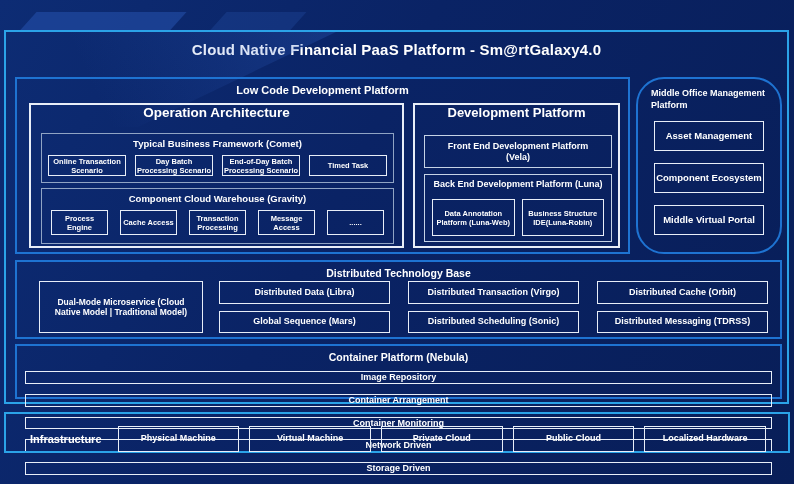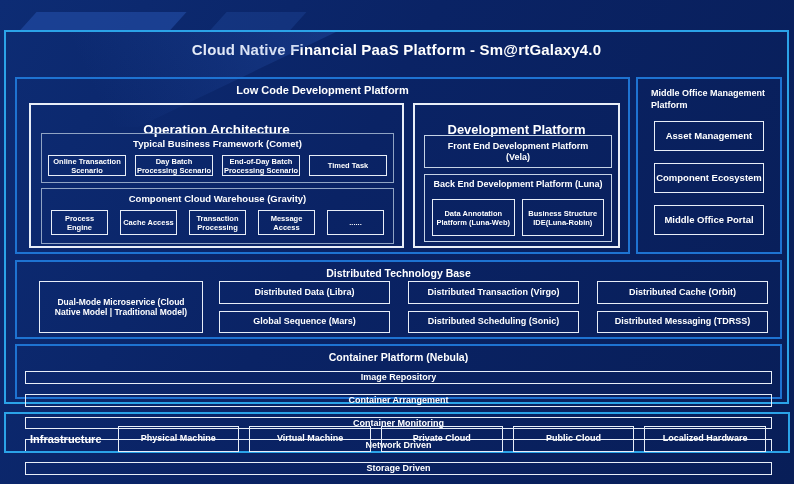--- a/index.html
+++ b/index.html
@@ -34,21 +34,21 @@
 
   .sec { position:absolute; border:2px solid #1E73D2; }
   .sec-label { text-align:center; padding-top:5px; font-size:10.5px; }
 
   .low-code { left:9px; top:45px; width:615px; height:177px; }
   .low-code > .sec-label { font-size:11px; }
 
   .panel { position:absolute; top:24px; height:145px; border:2px solid #E8EEF8; }
   .op-arch { left:12px; width:375px; }
   .dev { left:396px; width:207px; }
-  .panel-title { text-align:center; font-size:13.5px; padding-top:17px; }
+  .panel-title { text-align:center; font-size:13.5px; padding-top:0; }
   .dev .panel-title { font-size:13px; }
 
   .group { position:absolute; border:1px solid #90A4C4; }
   .group-label { text-align:center; font-size:9.5px; padding-top:4px; }
   .tbf { left:10px; top:28px; width:353px; height:50px; }
   .ccw { left:10px; top:83px; width:353px; height:56px; }
 
   .hrow { display:flex; }
   .hrow .node { flex:1; }
   .node {
@@ -59,21 +59,21 @@
   .sm { font-size:7.5px; }
   .tbf-row { position:absolute; left:6px; right:6px; top:21px; bottom:6px; gap:9px;border-radius:6px; }
   .ccw-row { position:absolute; left:9px; right:9px; top:21px; bottom:8px; gap:12px; }
 
   .front { position:absolute; left:9px; top:30px; width:188px; height:33px;
            font-size:9px; border-color:#C6D3E6; padding:0 20px; }
   .back  { left:9px; top:69px; width:188px; height:68px; border-color:#C6D3E6; }
   .back .group-label { font-size:9px; }
   .back-row { position:absolute; left:7px; right:7px; top:24px; bottom:5px; gap:7px; }
 
-  .middle-office { left:630px; top:45px; width:146px; height:177px; }
+  .middle-office { left:630px; top:45px; width:146px; height:177px;border-radius:28px; }
   .mo-label { margin:8px 10px 0 13px; font-size:9px; line-height:1.35; text-align:left; }
   .node.mo { position:absolute; left:16px; right:16px; height:30px; font-size:9.5px; }
   .mo1 { top:42px; } .mo2 { top:84px; } .mo3 { top:126px; }
 
   .dtb { left:9px; top:228px; width:767px; height:79px; }
   .dual { position:absolute; left:22px; top:19px; width:164px; height:52px;
           font-size:8.5px; padding:16px 8px; }
   .dtb-grid { position:absolute; left:202px; top:19px; right:12px; height:52px;
               display:flex; flex-direction:column; gap:7px; }
   .dtb-grid .hrow { flex:1; gap:18px; }
@@ -141,21 +141,21 @@
             <div class="node sm">Business Structure IDE(Luna-Robin)</div>
           </div>
         </div>
       </div>
     </div>
 
     <div class="sec middle-office">
       <div class="mo-label">Middle Office Management Platform</div>
       <div class="node mo mo1">Asset Management</div>
       <div class="node mo mo2">Component Ecosystem</div>
-      <div class="node mo mo3">Middle Office Portal</div>
+      <div class="node mo mo3">Middle Virtual Portal</div>
     </div>
 
     <div class="sec dtb">
       <div class="sec-label">Distributed Technology Base</div>
       <div class="node dual">Dual-Mode Microservice (Cloud Native Model | Traditional Model)</div>
       <div class="dtb-grid">
         <div class="hrow">
           <div class="node">Distributed Data (Libra)</div>
           <div class="node">Distributed Transaction (Virgo)</div>
           <div class="node">Distributed Cache (Orbit)</div>

